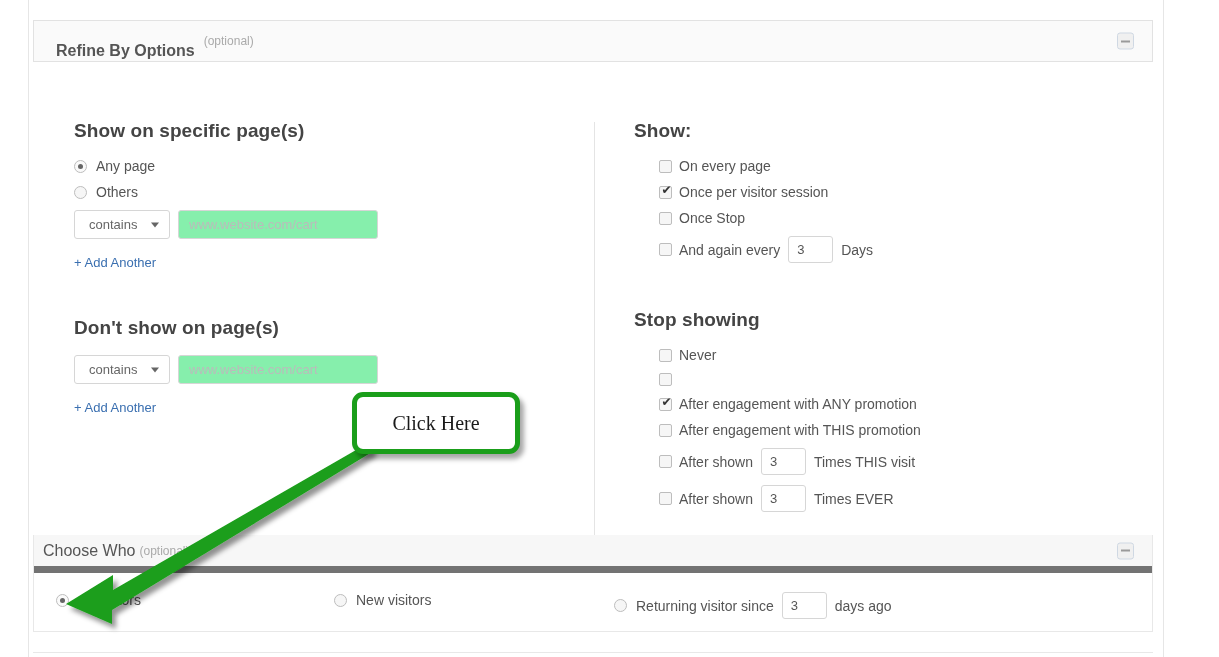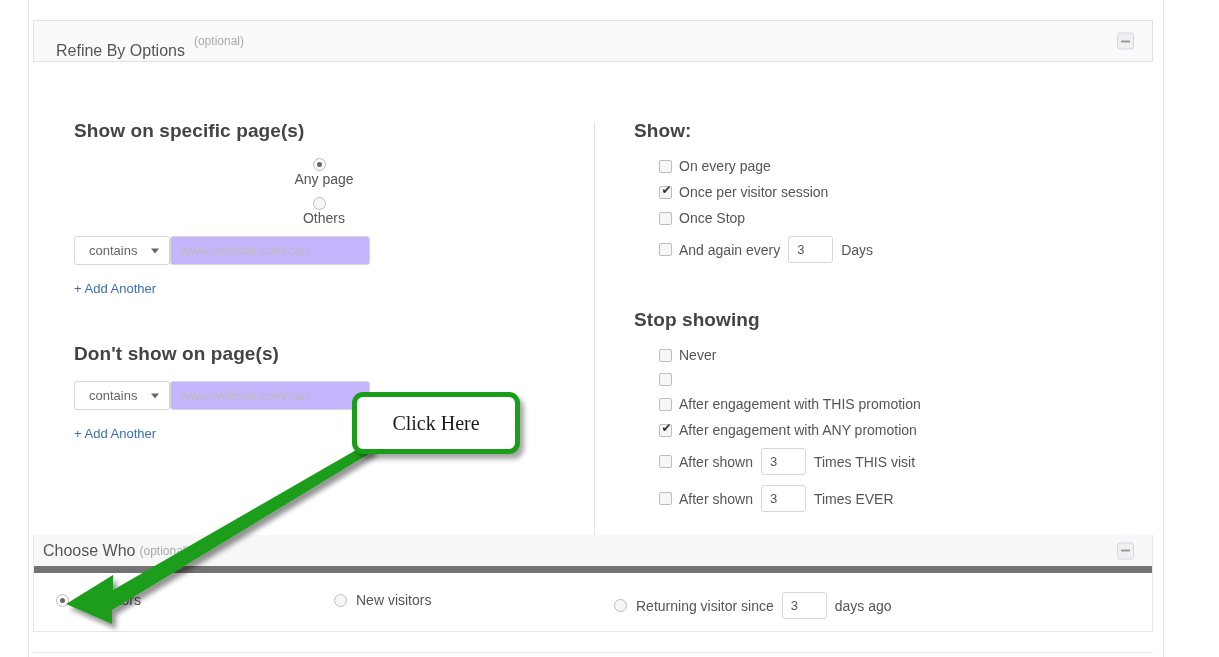--- a/index.html
+++ b/index.html
@@ -35,21 +35,21 @@
     position: relative;
     height: 42px;
     border: 1px solid #e2e2e2;
     background: #fafafa;
     display: flex; align-items: center;
   }
   .panel-header .title {
     margin-left: 22px;
     font-size: 16px;
     color: #555555;
-    font-weight: normal;
+    font-weight: bold;
     margin-top: 20px;
   }
   .panel-header .optional {
     margin-left: 9px;
     font-size: 12px;
     color: #aaaaaa;
   }
   .collapse-btn {
     position: absolute; right: 18px; top: 50%;
     transform: translateY(-50%);
@@ -86,21 +86,20 @@
   }
   h3.sec.second { margin-top: 46px; }
 
   
   .radio-row {
     display: flex; align-items: center;
     margin-bottom: 10px;
     font-size: 14px;
     color: #555555;
     cursor: pointer;
-    flex-direction: column;
   }
   .radio {
     width: 13px; height: 13px; border-radius: 50%;
     border: 1px solid #bdbdbd;
     background: #f6f6f6;
     margin-right: 9px;
     flex: 0 0 auto;
     position: relative;
   }
   .radio.checked {
@@ -131,24 +130,25 @@
   .sel .sel-label { margin-left: 14px; }
   .sel .caret {
     position: absolute; right: 10px; top: 50%;
     transform: translateY(-50%);
     width: 0; height: 0;
     border-left: 4px solid transparent;
     border-right: 4px solid transparent;
     border-top: 5px solid #666666;
   }
   .txt {
+    margin-left: 8px;
     width: 200px; height: 29px;
     border: 1px solid #d6d6d6;
     border-radius: 3px;
-    background: #c4b5fd;
+    background: #86efac;
     font-size: 13px;
     color: #555555;
     padding: 0 10px;
     font-family: "Liberation Sans", sans-serif;
     outline: none;
   }
   .txt::placeholder { color: #bbbbbb; }
 
   .add-another {
     display: inline-block;
@@ -360,27 +360,27 @@
         <div class="cb-row">
           <span class="cb"></span>
           <span>Never</span>
         </div>
 
         <div class="cb-row">
           <span class="cb"></span>
         </div>
 
         <div class="cb-row">
-          <span class="cb"></span>
-          <span>After engagement with THIS promotion</span>
-        </div>
-
-        <div class="cb-row">
           <span class="cb checked"></span>
           <span>After engagement with ANY promotion</span>
+        </div>
+
+        <div class="cb-row">
+          <span class="cb"></span>
+          <span>After engagement with THIS promotion</span>
         </div>
 
         <div class="cb-row">
           <span class="cb"></span>
           <span>After shown</span>
           <input class="num" type="text" value="3" style="">
           <span class="after-txt">Times THIS visit</span>
         </div>
 
         <div class="cb-row">

